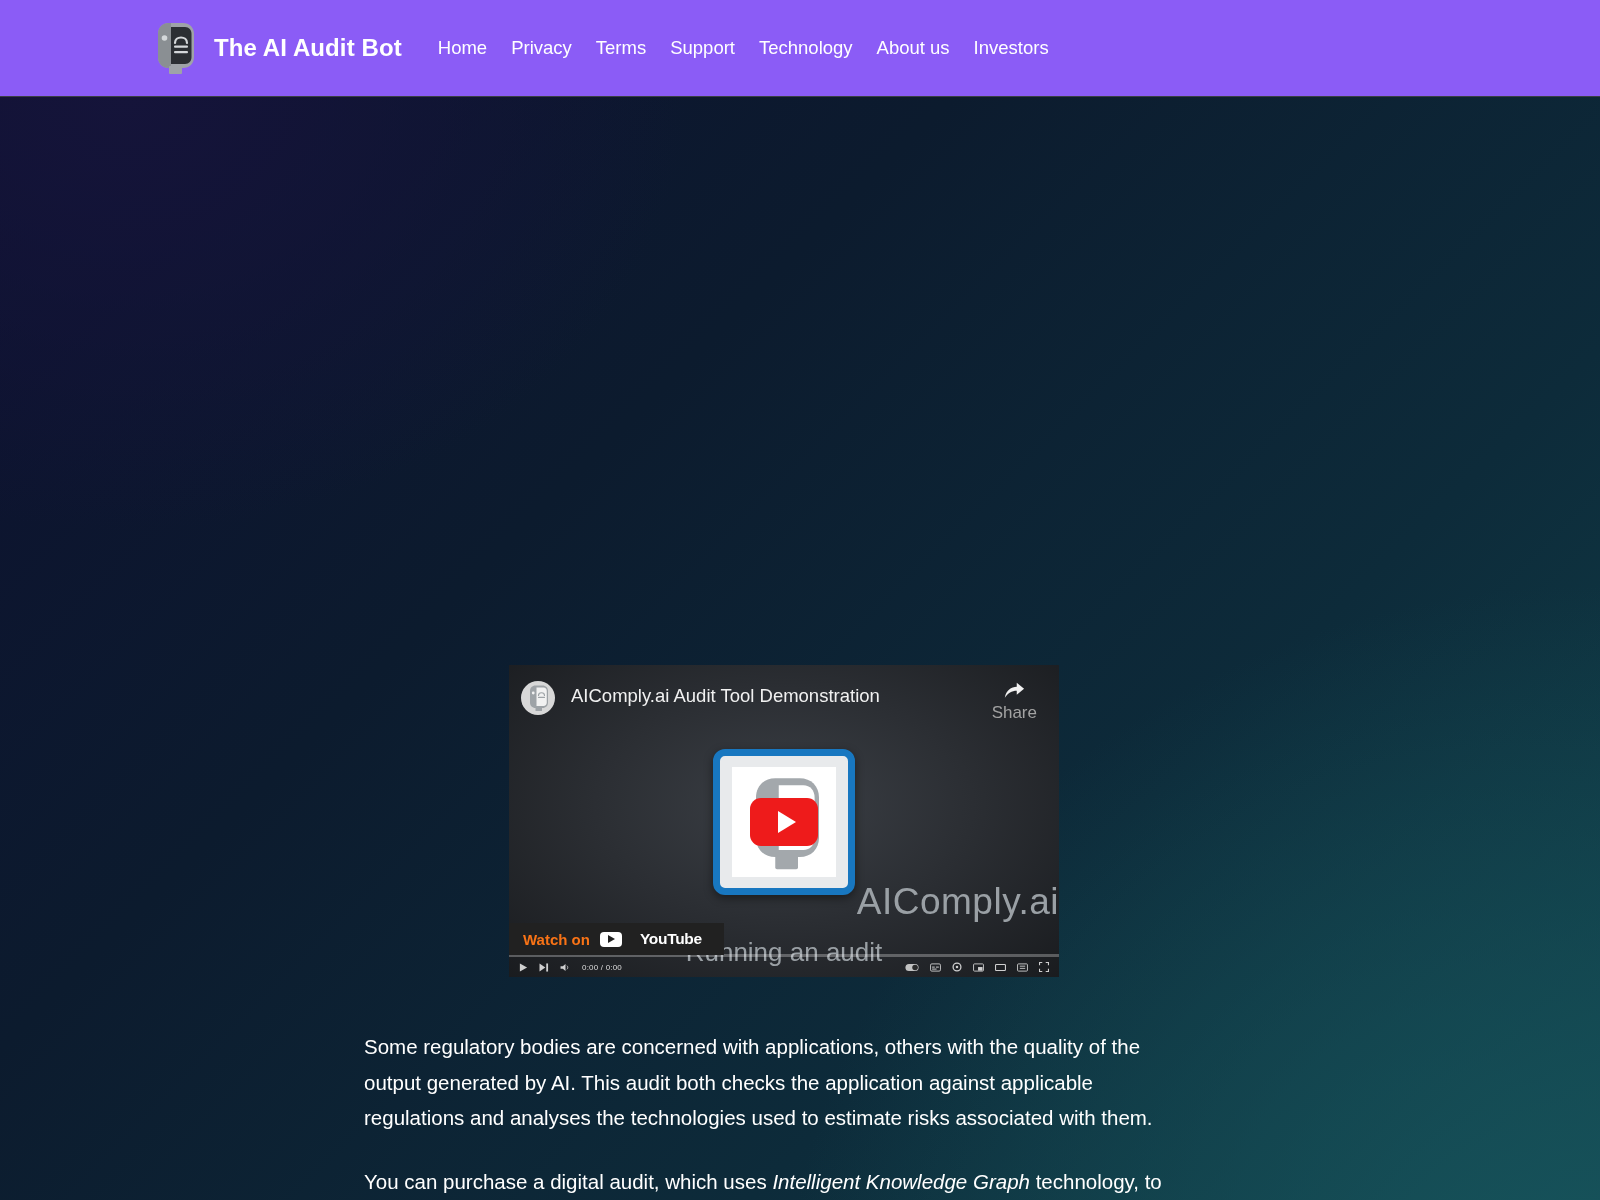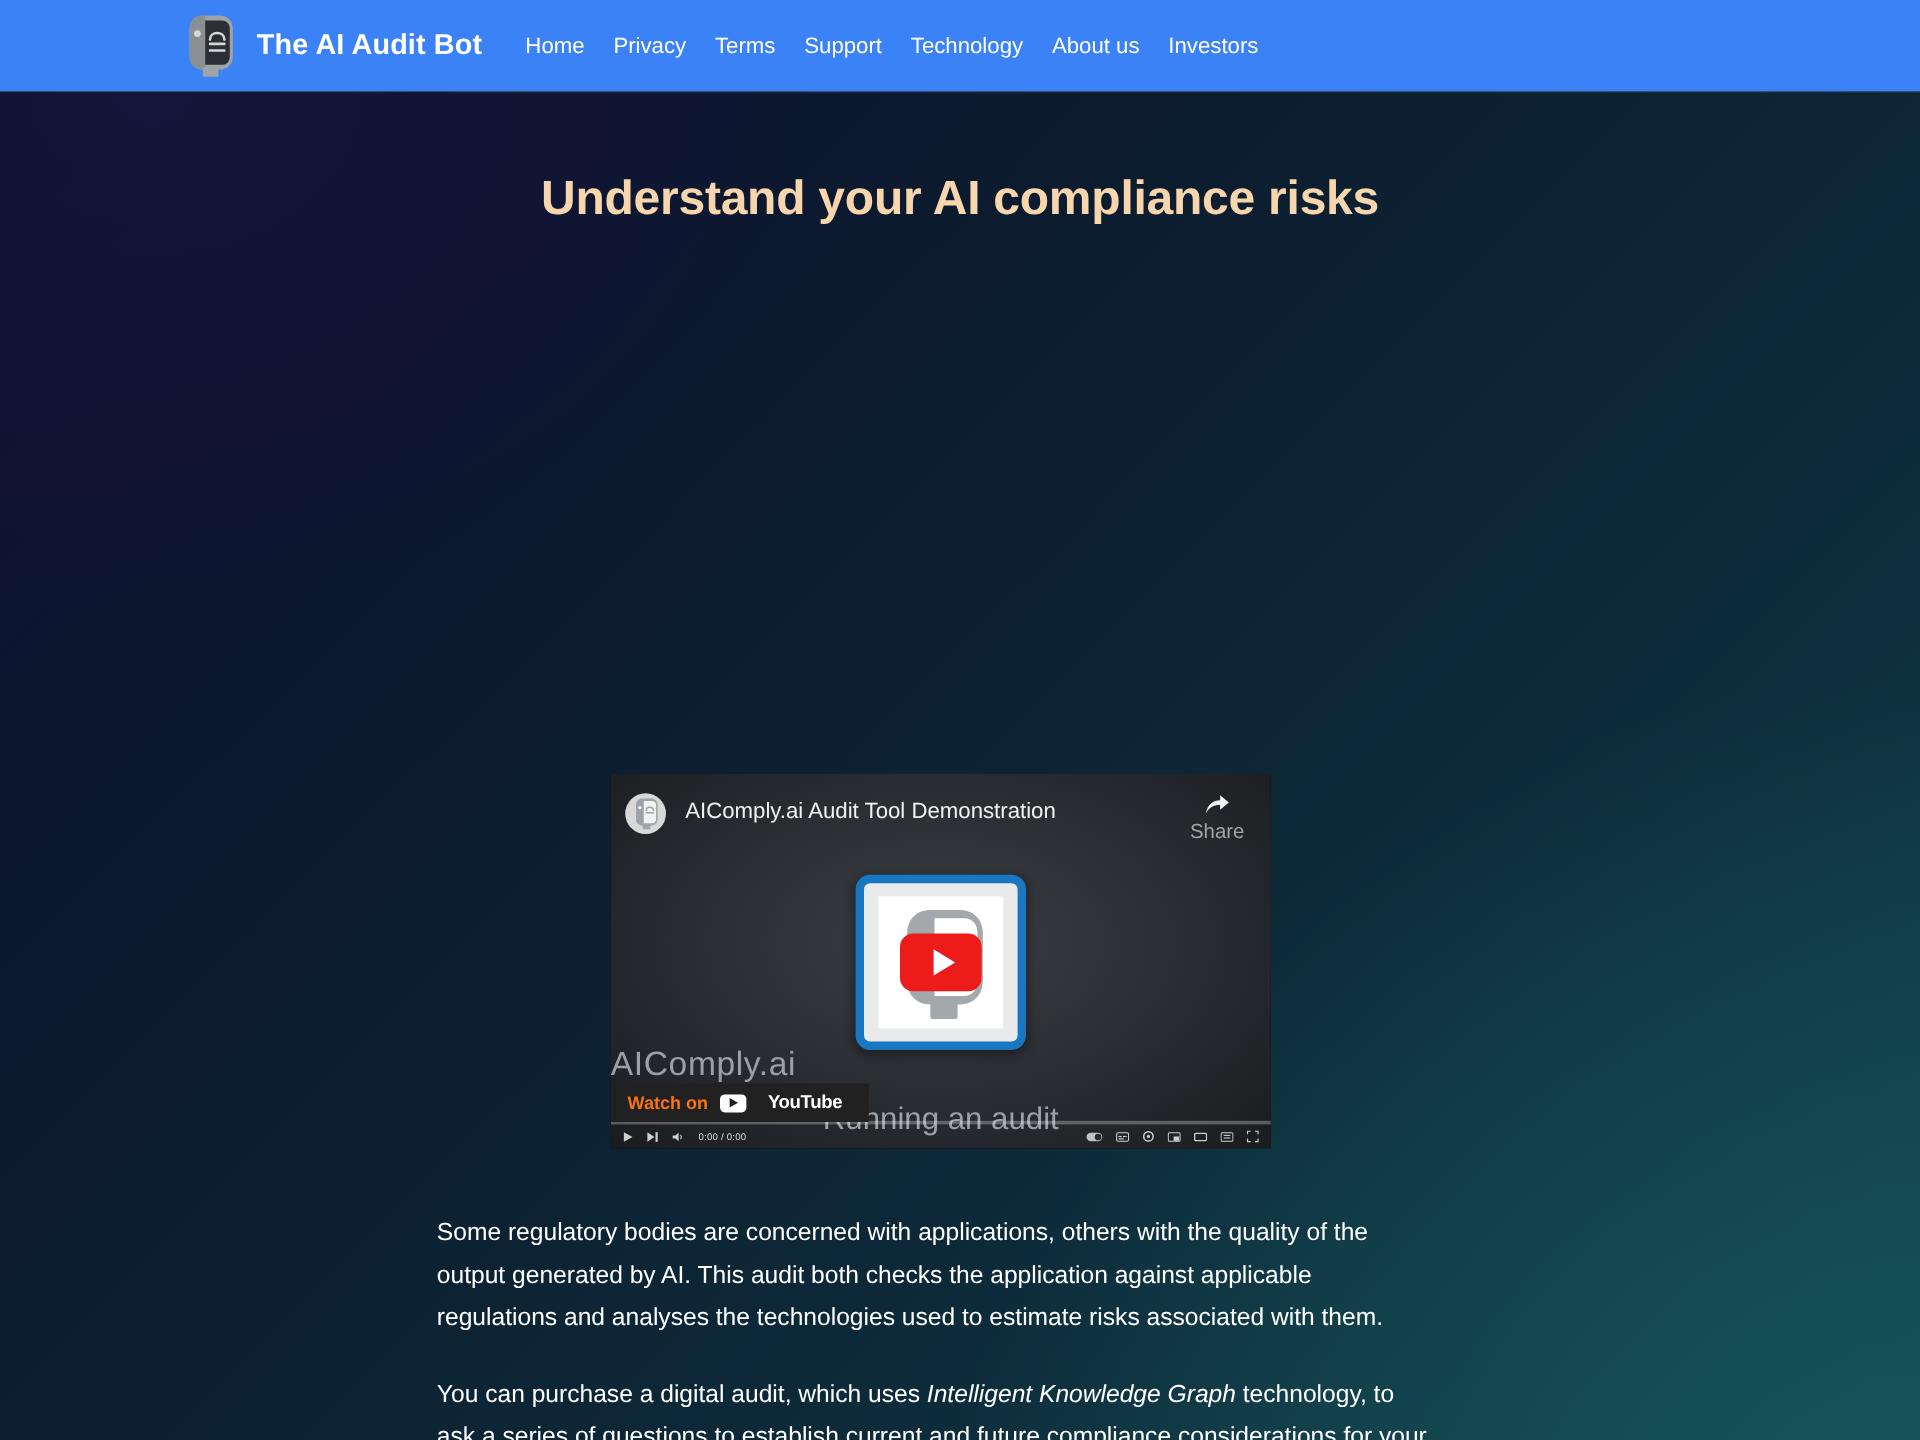--- a/index.html
+++ b/index.html
@@ -19,23 +19,23 @@
   .page {
     position: relative;
     width: 1600px;
     height: 1200px;
     overflow: hidden;
   }
 
   
   .navbar {
     position: relative;
-    height: 77px;
+    height: 97px;
     width: 100%;
-    background: #3b82f6;
+    background: #8b5cf6;
     display: flex;
     align-items: center;
     padding-left: 152px;
     border-bottom: 1px solid #3a3f44;
   }
 
   .brand-block {
     display: flex;
     align-items: center;
     gap: 0px;
@@ -225,24 +225,24 @@
     width: 0; height: 0;
     border-left: 18px solid #ffffff;
     border-top: 11px solid transparent;
     border-bottom: 11px solid transparent;
     margin-left: 5px;
   }
 
   .brand-watermark {
     position: absolute;
     left: 0; right: 0;
-    top: 226px;
-    text-align: left;
+    top: 216px;
+    text-align: right;
     color: #9aa0a5;
-    font-size: 28px;
+    font-size: 37px;
     font-weight: 300;
     letter-spacing: 0.5px;
     pointer-events: none;
   }
   .brand-sub {
     position: absolute;
     left: 0; right: 0;
     top: 272px;
     text-align: center;
     color: #9aa0a5;
@@ -374,21 +374,20 @@
       <a class="nav-link">Terms</a>
       <a class="nav-link">Support</a>
       <a class="nav-link">Technology</a>
       <a class="nav-link">About us</a>
       <a class="nav-link">Investors</a>
     </div>
   </nav>
 
   <main class="content">
 
-    <h1 class="page-title">Understand your AI compliance risks</h1>
 
     <div class="body-col">
     </div>
 
     <div class="video-wrap">
       <div class="video-bg"></div>
 
       <div class="video-topbar">
         <span class="yt-avatar">
           <svg width="24" height="28" viewBox="0 0 44 56" xmlns="http://www.w3.org/2000/svg">

